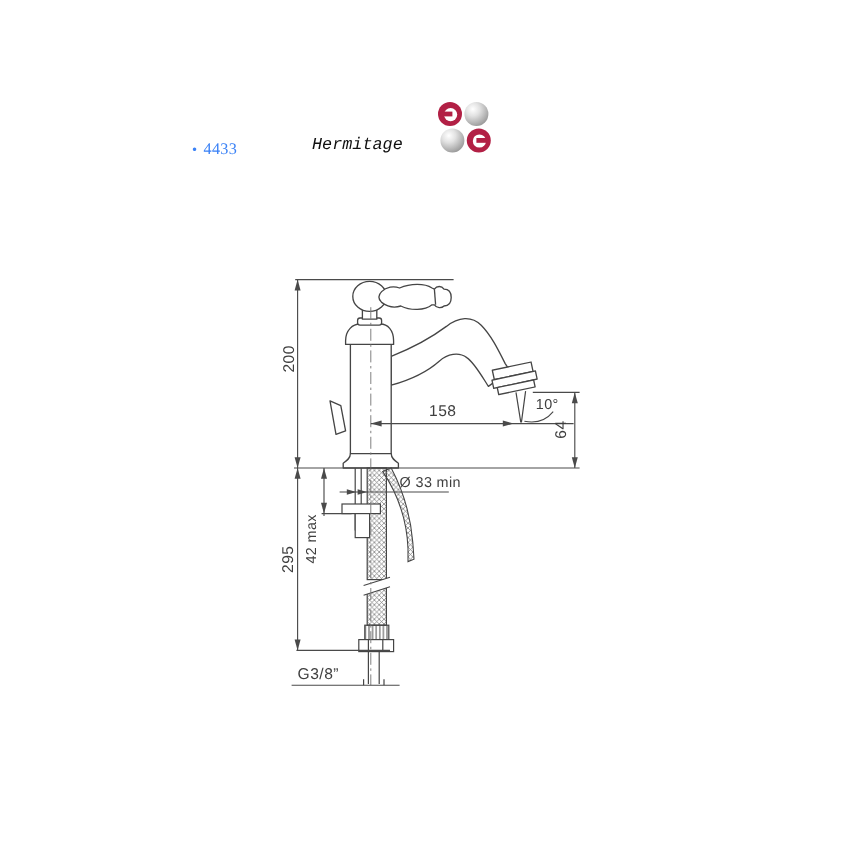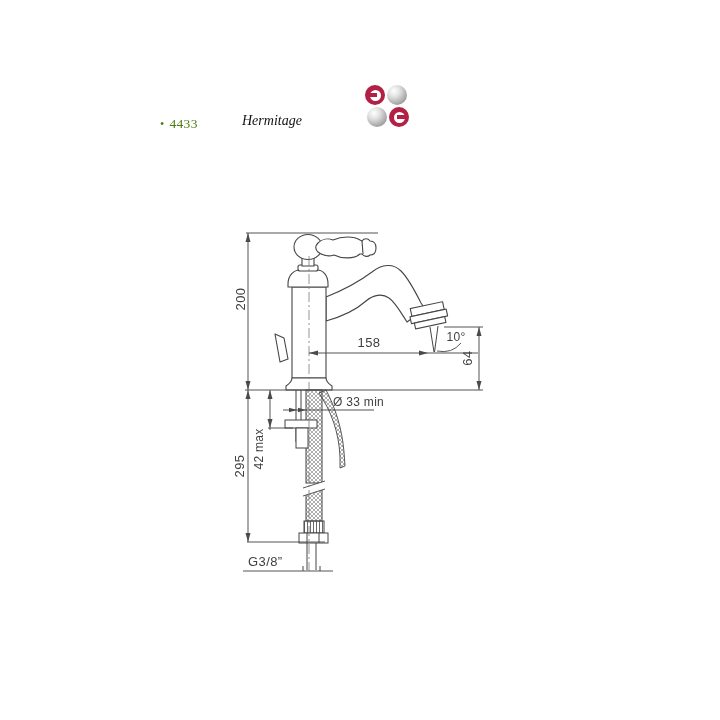--- a/index.html
+++ b/index.html
@@ -1,22 +1,22 @@
 <!DOCTYPE html>
 <html><head>
 <meta charset="utf-8">
 <style>
   html,body{margin:0;padding:0;background:#fff;}
   .sheet{position:relative;width:720px;height:720px;background:#ffffff;overflow:hidden;
          font-family:"Liberation Sans",sans-serif;}
   
   .product-line{position:absolute;left:160px;top:116px;font-family:"Liberation Serif",serif;
-                font-size:13.5px;color:#4d7c0f;letter-spacing:.3px;}
+                font-size:13.5px;color:#3b82f6;letter-spacing:.3px;}
   .product-line .bullet{font-size:12px;margin-right:5px;}
-  .series{position:absolute;left:242px;top:113px;font-family:Liberation Serif, serif;
+  .series{position:absolute;left:260px;top:113px;font-family:Liberation Mono, monospace;
           font-style:italic;font-size:14px;font-weight:500;color:#111;}
   .logo{position:absolute;left:365px;top:85px;width:46px;height:44px;}
   .logo .dot{position:absolute;width:20px;height:20px;border-radius:50%;}
   .sphere{background:radial-gradient(circle at 35% 30%, #ffffff 0%, #e2e2e2 30%, #a9a9a9 68%, #747474 100%);}
   .ring{background:#b22045;}
   .ring::before{content:"";position:absolute;left:4.5px;top:4.5px;width:11px;height:11px;
                 background:#fff;border-radius:50%;}
   .ring::after{content:"";position:absolute;top:8px;width:10px;height:4px;background:#b22045;}
   .ring.tl::after{left:2px;}
   .ring.br::after{right:2px;}

